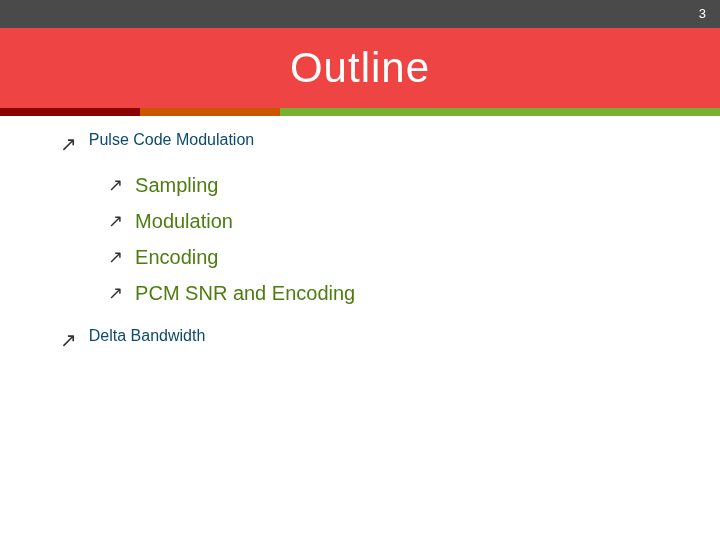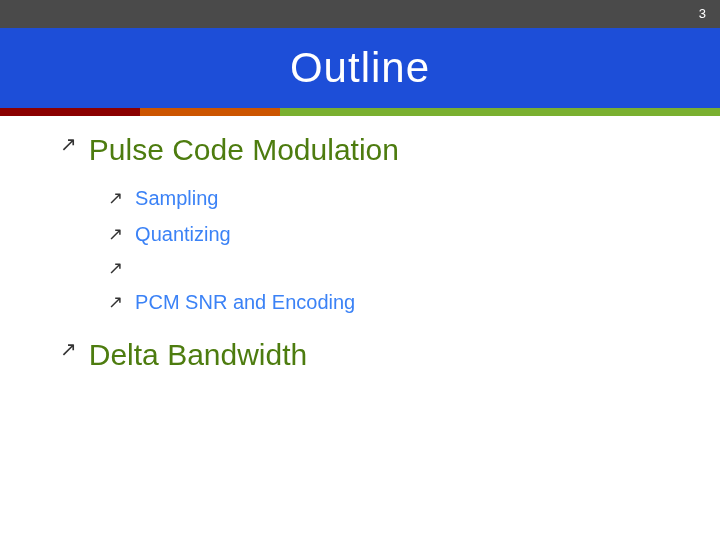--- a/index.html
+++ b/index.html
@@ -44,21 +44,21 @@
       font-weight: 400;
     }
 
     
     .header-area {
       position: absolute;
       top: 28px;
       left: 0;
       width: 100%;
       height: 80px;
-      background: #1d4ed8;
+      background: #ef4444;
       display: flex;
       align-items: center;
       justify-content: center;
     }
 
     .header-title {
       color: #ffffff;
       font-size: 42px;
       font-weight: 300;
       letter-spacing: 1px;
@@ -111,23 +111,23 @@
       font-size: 20px;
       color: #333333;
       margin-right: 12px;
       margin-top: 2px;
       transform: rotate(0deg);
       display: inline-block;
       font-style: normal;
     }
 
     .bullet-main-text {
-      font-size: 30px;
+      font-size: 16px;
       font-weight: 500;
-      color: #4d7c0f;
+      color: #0c4a6e;
       line-height: 1.3;
     }
 
     
     .sub-bullets {
       margin-left: 48px;
       margin-bottom: 20px;
     }
 
     .bullet-sub {
@@ -139,21 +139,21 @@
     .bullet-sub .arrow {
       font-size: 18px;
       color: #333333;
       margin-right: 12px;
       display: inline-block;
       font-style: normal;
     }
 
     .bullet-sub-text {
       font-size: 20px;
-      color: #3b82f6;
+      color: #4d7c0f;
       line-height: 1.3;
     }
   </style>
 </head>
 <body>
 
 <div class="slide">
 
   <div class="top-bar">
     <span class="slide-number">3</span>
@@ -178,25 +178,26 @@
 
     <div class="sub-bullets">
 
       <div class="bullet-sub">
         <span class="arrow">↗</span>
         <span class="bullet-sub-text">Sampling</span>
       </div>
 
       <div class="bullet-sub">
         <span class="arrow">↗</span>
-        <span class="bullet-sub-text">Quantizing</span>
-      </div>
-
-      <div class="bullet-sub">
-        <span class="arrow">↗</span>
+        <span class="bullet-sub-text">Modulation</span>
+      </div>
+
+      <div class="bullet-sub">
+        <span class="arrow">↗</span>
+        <span class="bullet-sub-text">Encoding</span>
       </div>
 
       <div class="bullet-sub">
         <span class="arrow">↗</span>
         <span class="bullet-sub-text">PCM SNR and Encoding</span>
       </div>
 
     </div>
 
     <div class="bullet-main">

